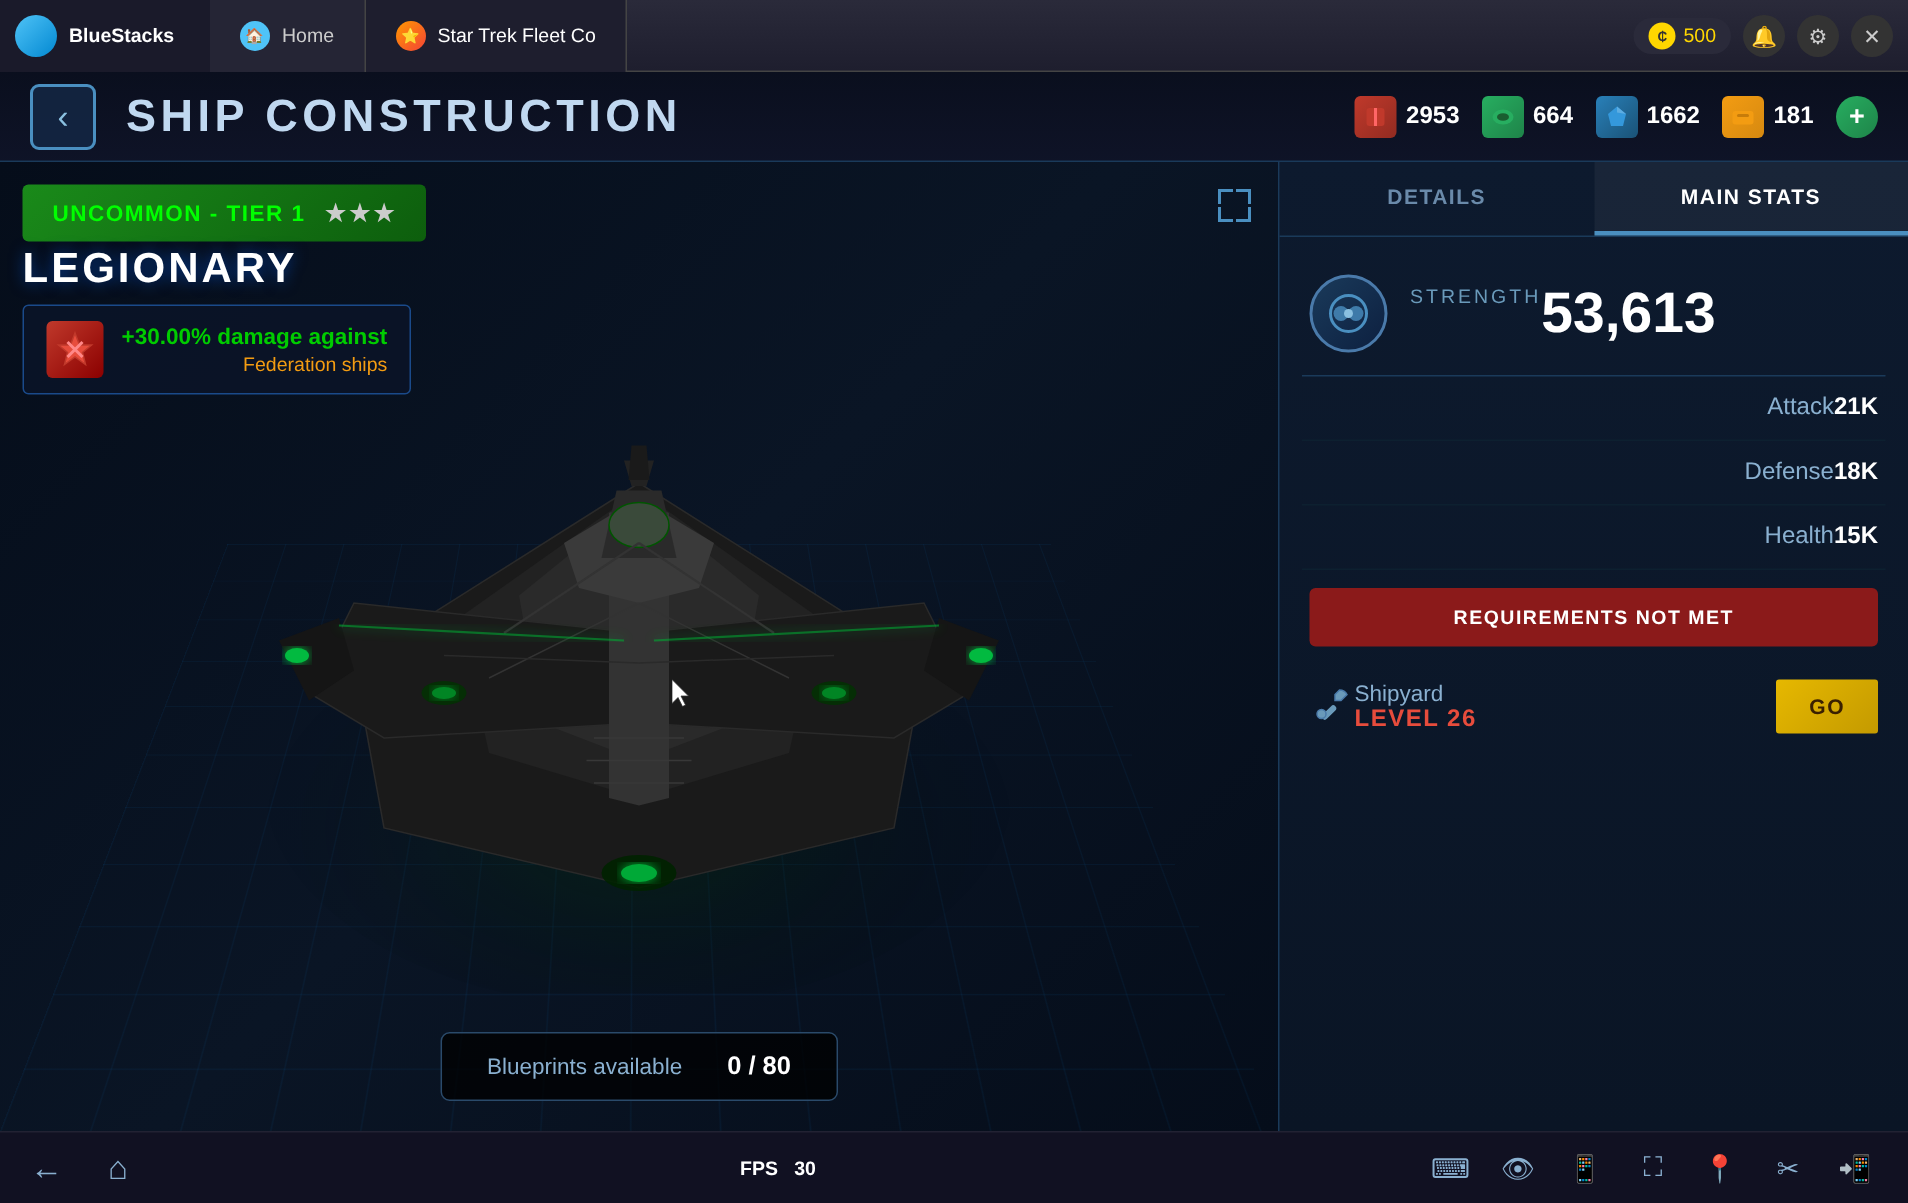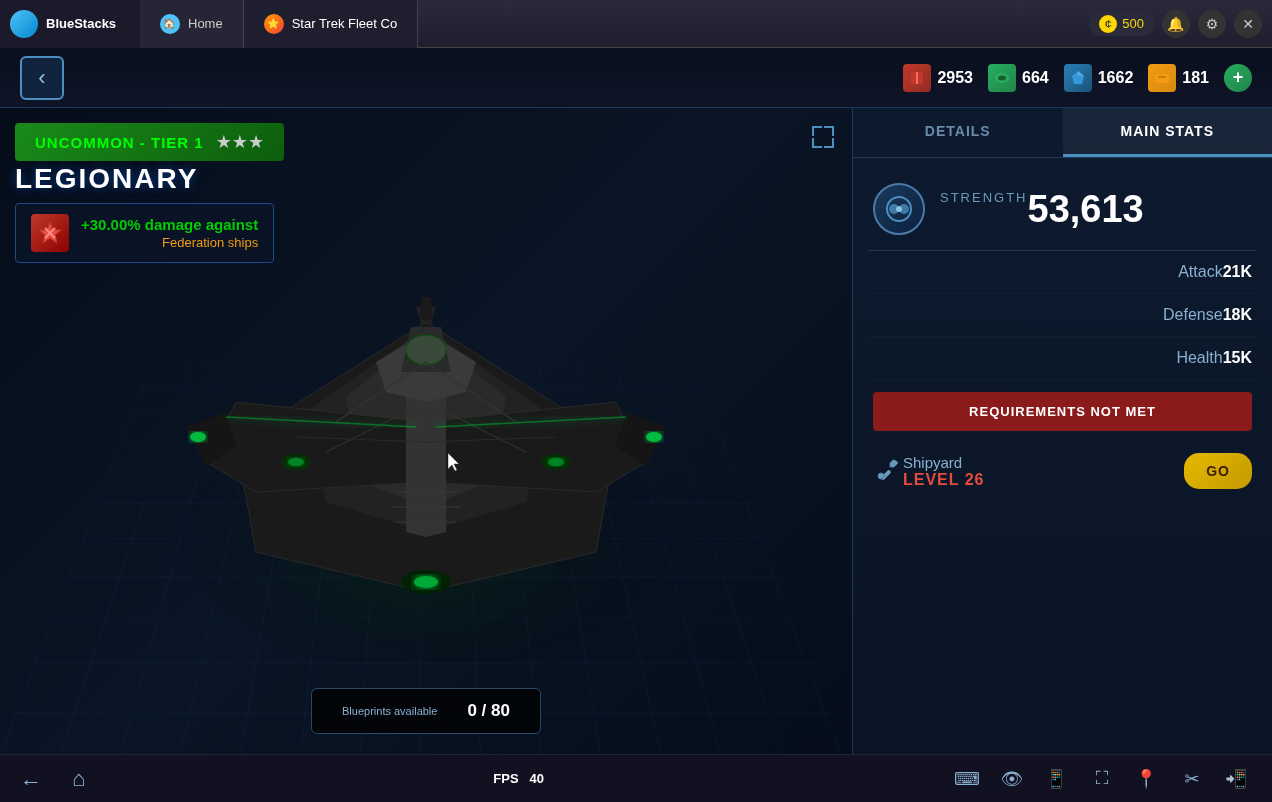--- a/index.html
+++ b/index.html
@@ -338,21 +338,21 @@
       border: 1px solid #2a4a6a;
       padding: 12px 30px;
       border-radius: 6px;
       display: flex;
       align-items: center;
       gap: 30px;
       white-space: nowrap;
     }
     .blueprints-label {
       color: #8ab0d0;
-      font-size: 11px;
+      font-size: 15px;
     }
     .blueprints-value {
       color: #fff;
       font-size: 17px;
       font-weight: bold;
     }
 
     
     .right-panel {
       width: 420px;
@@ -491,21 +491,21 @@
       font-size: 16px;
       font-weight: bold;
       letter-spacing: 1px;
     }
     .go-btn {
       padding: 10px 22px;
       background: linear-gradient(135deg, #e6b800, #c49a00);
       color: #3a2000;
       font-size: 14px;
       font-weight: bold;
-      border-radius: 15px;
+      border-radius: 2px;
       cursor: pointer;
       letter-spacing: 1px;
       border: none;
     }
 
     
     .bottom-bar {
       width: 100%;
       height: 48px;
       background: #111122;
@@ -572,20 +572,21 @@
     <div class="titlebar-icon">🔔</div>
     <div class="titlebar-icon">⚙</div>
     <div class="titlebar-icon">✕</div>
   </div>
 </div>
 
 <div class="game-content">
 
   <div class="header-bar">
     <div class="back-btn">‹</div>
+    <span class="page-title">SHIP CONSTRUCTION</span>
     <div class="resources">
       <div class="resource-item">
         <div class="resource-icon parsteel">
           <svg width="18" height="18" viewBox="0 0 18 18">
               <rect x="3" y="3" width="12" height="12" rx="2" fill="#c0392b"></rect>
               <line x1="9" y1="3" x2="9" y2="15" stroke="#ff6666" stroke-width="2"></line>
             </svg>
         </div>
         <span>2953</span>
       </div>
@@ -809,21 +810,21 @@
 </div>
 
 <div class="bottom-bar">
   <div class="bottom-nav">
     <span class="bottom-nav-icon">←</span>
     <span class="bottom-nav-icon">⌂</span>
   </div>
   <div class="fps-display">
     <span>FPS</span>
     &nbsp;
-    <span>40</span>
+    <span>30</span>
   </div>
   <div class="bottom-controls">
     <div class="bottom-icon">⌨</div>
     <div class="bottom-icon">👁</div>
     <div class="bottom-icon">📱</div>
     <div class="bottom-icon">⛶</div>
     <div class="bottom-icon">📍</div>
     <div class="bottom-icon">✂</div>
     <div class="bottom-icon">📲</div>
   </div>

